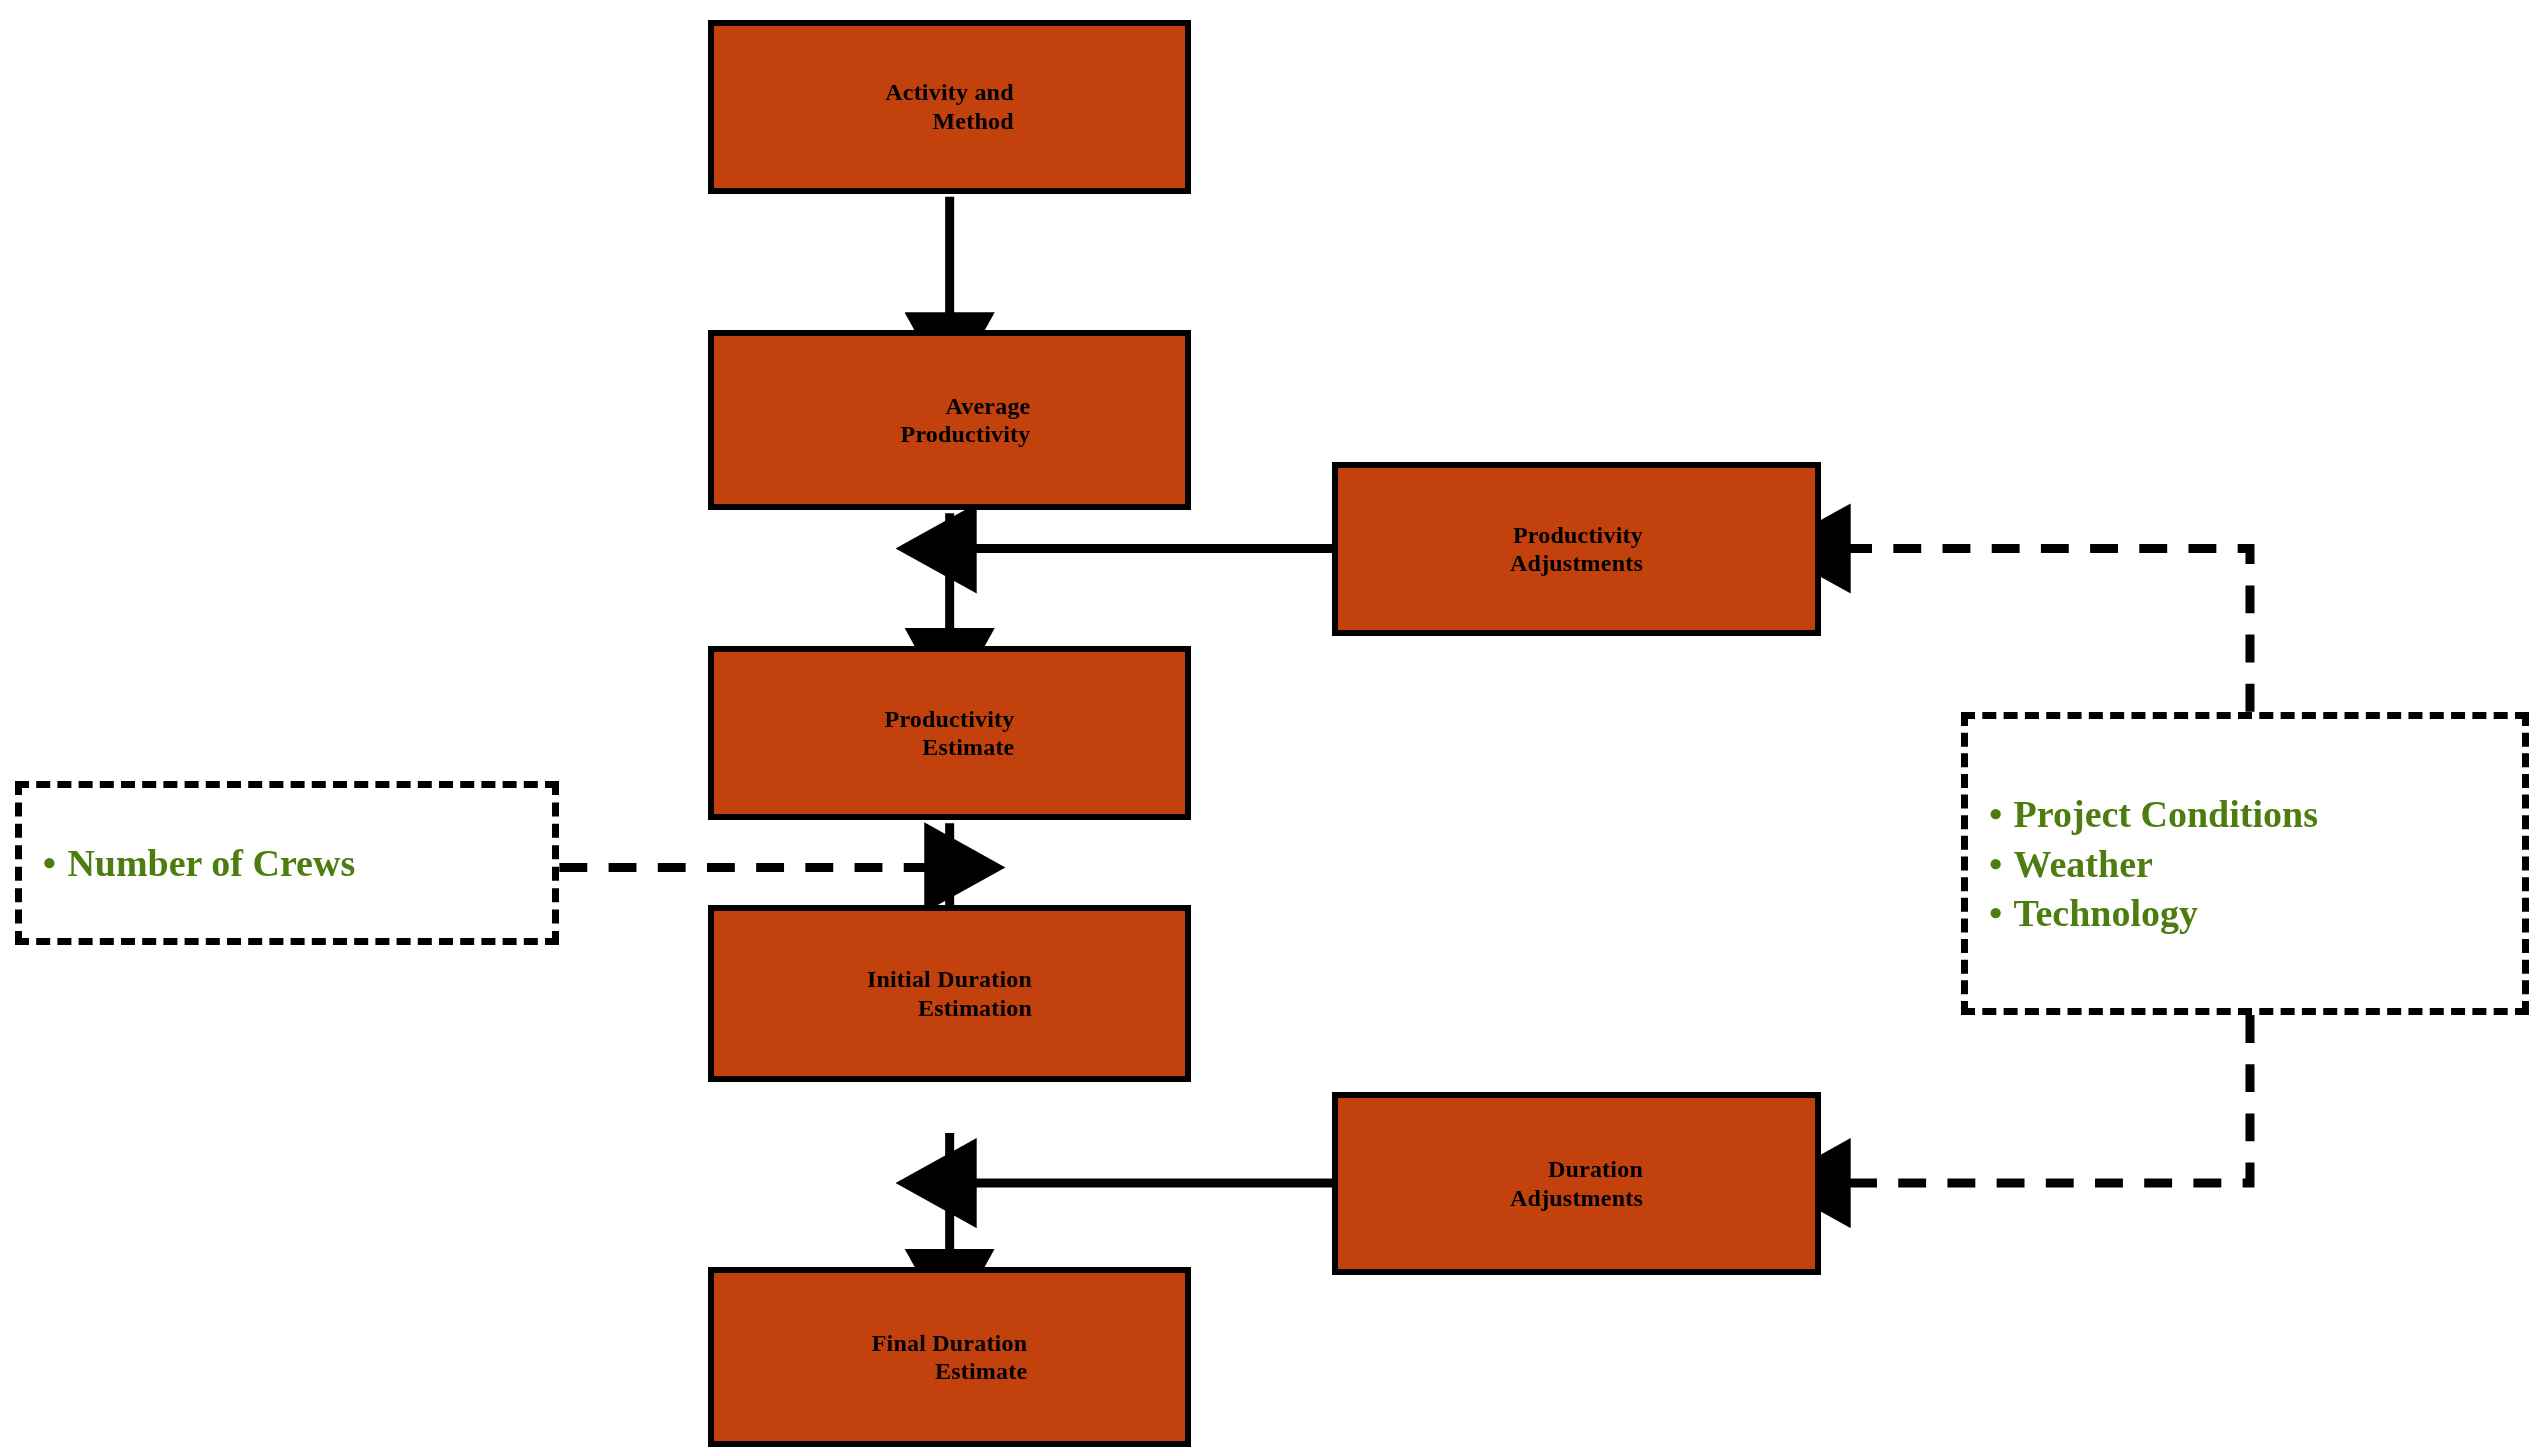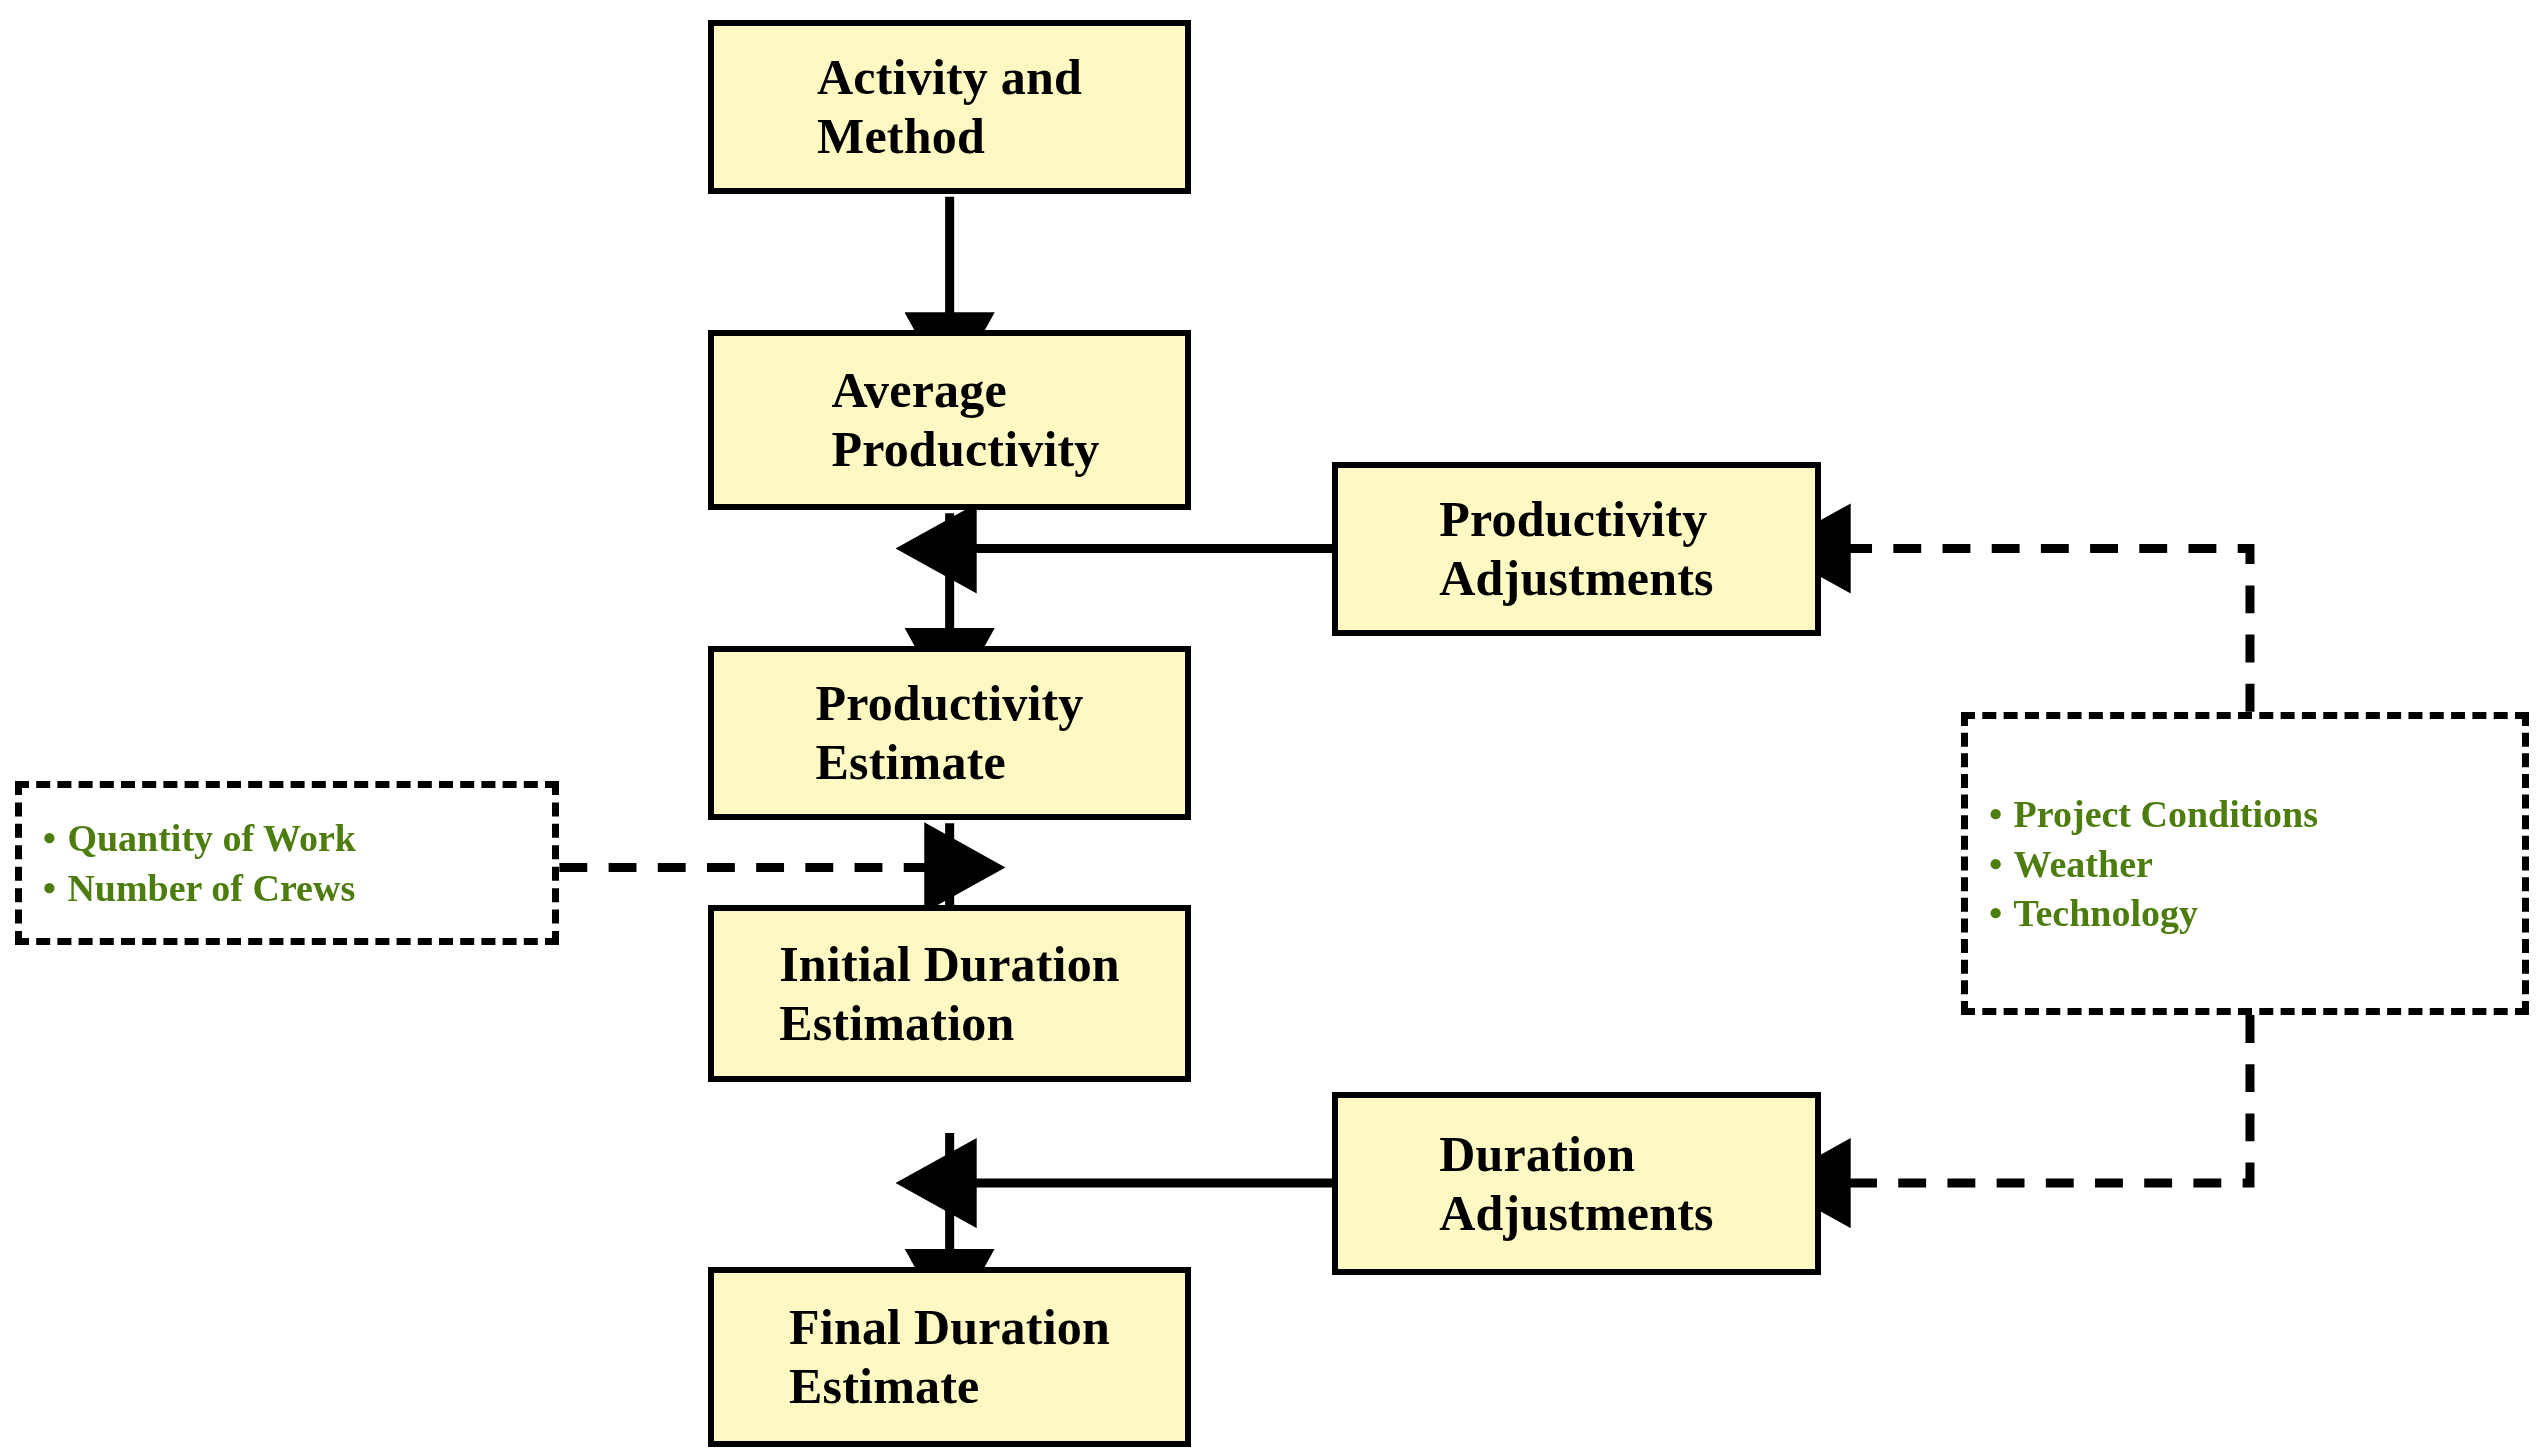--- a/index.html
+++ b/index.html
@@ -1,20 +1,20 @@
 <!DOCTYPE html>
 <html style="font-size:13px"><head>
 <meta charset="utf-8">
 <style>
   html,body{margin:0;padding:0;background:#ffffff;}
   #stage{position:relative;width:2538px;height:1452px;background:#ffffff;
          font-family:"Liberation Serif","DejaVu Serif",serif;overflow:hidden;}
-  .box{position:absolute;box-sizing:border-box;border:6.6px solid #000;background:#fef9c3;
-       display:flex;align-items:center;justify-content:center;text-align:left;
-       font-weight:bold;color:#000;line-height:1.18;font-size:50px;letter-spacing:0.2px;}
+  .box{position:absolute;box-sizing:border-box;border:6.6px solid #000;background:#c2410c;
+       display:flex;align-items:center;justify-content:center;text-align:right;
+       font-weight:bold;color:#000;line-height:1.18;font-size:24px;letter-spacing:0.2px;}
   .dbox{position:absolute;box-sizing:border-box;border:7.4px dashed #000;background:#fff;
         display:flex;flex-direction:column;justify-content:center;
         font-weight:bold;color:#4d7c0f;font-size:38px;line-height:1.0;}
   .dbox .li{white-space:nowrap;padding:5.7px 0 5.7px 21px;}
   .dbox .li .bul{display:inline-block;width:24.6px;}
   svg.links{position:absolute;left:0;top:0;width:2538px;height:1452px;pointer-events:none;}
 </style>
 </head>
 <body>
 
@@ -82,23 +82,20 @@
 Adjustments</span>
   </div>
 
   <div class="box" style="left:1332px;top:1092px;width:489px;height:183px;">
     <span style="white-space:pre-line;">Duration
 Adjustments</span>
   </div>
 
   <div class="dbox" style="left:14.8px;top:781px;width:544px;height:164px;">
     <div class="li">
-      <span class="bul">•</span><span>Quantity of Work</span>
-    </div>
-    <div class="li">
       <span class="bul">•</span><span>Number of Crews</span>
     </div>
   </div>
 
   <div class="dbox" style="left:1961px;top:712px;width:568px;height:303px;">
     <div class="li">
       <span class="bul">•</span><span>Project Conditions</span>
     </div>
     <div class="li">
       <span class="bul">•</span><span>Weather</span>

